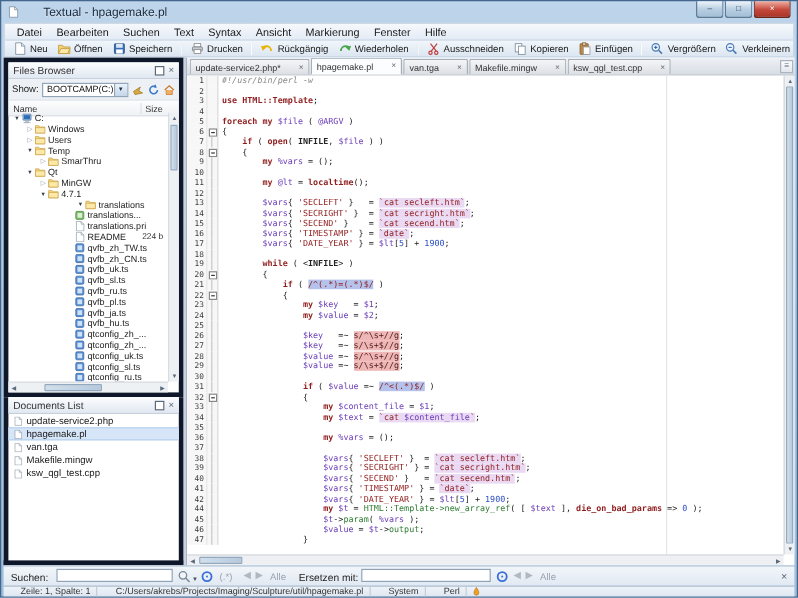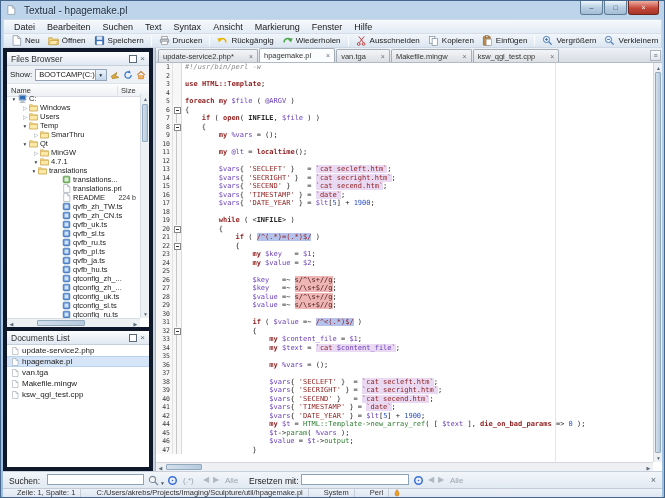--- a/index.html
+++ b/index.html
@@ -1,21 +1,21 @@
 <!DOCTYPE html>
 <html><head>
 <meta charset="utf-8">
 <style>
   html,body{margin:0;padding:0;}
   body{width:665px;height:498px;overflow:hidden;font-family:"Liberation Sans",sans-serif;background:#8fb0d0;}
   .window{position:absolute;left:0;top:0;width:663px;height:496px;border:1px solid #44668c;background:linear-gradient(#bdd4ea,#9dbfde);}
   
   .titlebar{position:absolute;left:0;top:0;right:0;height:18px;display:flex;align-items:center;padding-left:5px;}
   .app-icon{width:10px;height:10px;display:inline-flex;}
-  .title-text{font-size:10px;color:#16283c;margin-left:8px;text-shadow:0 1px 1px rgba(255,255,255,.6);}
+  .title-text{font-size:10px;color:#16283c;margin-left:20px;text-shadow:0 1px 1px rgba(255,255,255,.6);}
   .winbtns{position:absolute;right:5px;top:0;display:flex;}
   .winbtn{width:21px;height:13px;border:1px solid #5e7b96;border-top:none;border-radius:0 0 3px 3px;background:linear-gradient(#eef5fb,#b9cfe2 50%,#a4bed6);margin-left:1px;display:flex;align-items:center;justify-content:center;font-size:7px;color:#2c4258;}
   .winbtn.close{width:29px;background:linear-gradient(#f0b0a4,#c4473a 55%,#a83528);color:#fff;border-color:#6e251c;}
   
   .menubar{position:absolute;left:2px;right:2px;top:18px;height:15px;background:linear-gradient(#f6f9fc,#e3ebf5);border:1px solid #cfd9e6;border-bottom:1px solid #d6dfe9;box-sizing:border-box;display:flex;align-items:center;padding-left:4px;}
   .menu-item{font-size:9px;color:#1a1a1a;padding:1px 6px;}
   
   .toolbar{position:absolute;left:2px;right:2px;top:33px;height:14px;background:linear-gradient(#f1f6fb,#dce6f1);border:1px solid #cfd9e6;border-top:none;box-sizing:border-box;display:flex;align-items:center;padding-left:3px;}
   .tb-group{display:flex;align-items:center;height:100%;}
   .tb-sep{width:1px;height:10px;background:#c2ccd8;border-right:1px solid #fdfdfd;margin:0 3px;}
@@ -366,21 +366,21 @@
           <div class="tree-row" style="padding-left: 25px;">
             <span class="exp open">▾</span>
             <span class="icn" style="width: 9px; height: 9px;">
               <svg viewBox="0 0 16 16">
                 <path d="M1 3h5l1.5 2H15v9H1z" fill="#f7d984" stroke="#c8a045"></path>
                 <path d="M1 6h14v8H1z" fill="#fce9a8" stroke="#c8a045"></path>
               </svg>
             </span>
             <span>4.7.1</span>
           </div>
-          <div class="tree-row" style="padding-left: 23px;">
+          <div class="tree-row" style="padding-left: 56px;">
             <span class="exp open">▾</span>
             <span class="icn" style="width: 9px; height: 9px;">
               <svg viewBox="0 0 16 16">
                 <path d="M1 3h5l1.5 2H15v9H1z" fill="#f7d984" stroke="#c8a045"></path>
                 <path d="M1 6h14v8H1z" fill="#fce9a8" stroke="#c8a045"></path>
               </svg>
             </span>
             <span>translations</span>
           </div>
           <div class="tree-row" style="padding-left: 47px;">

